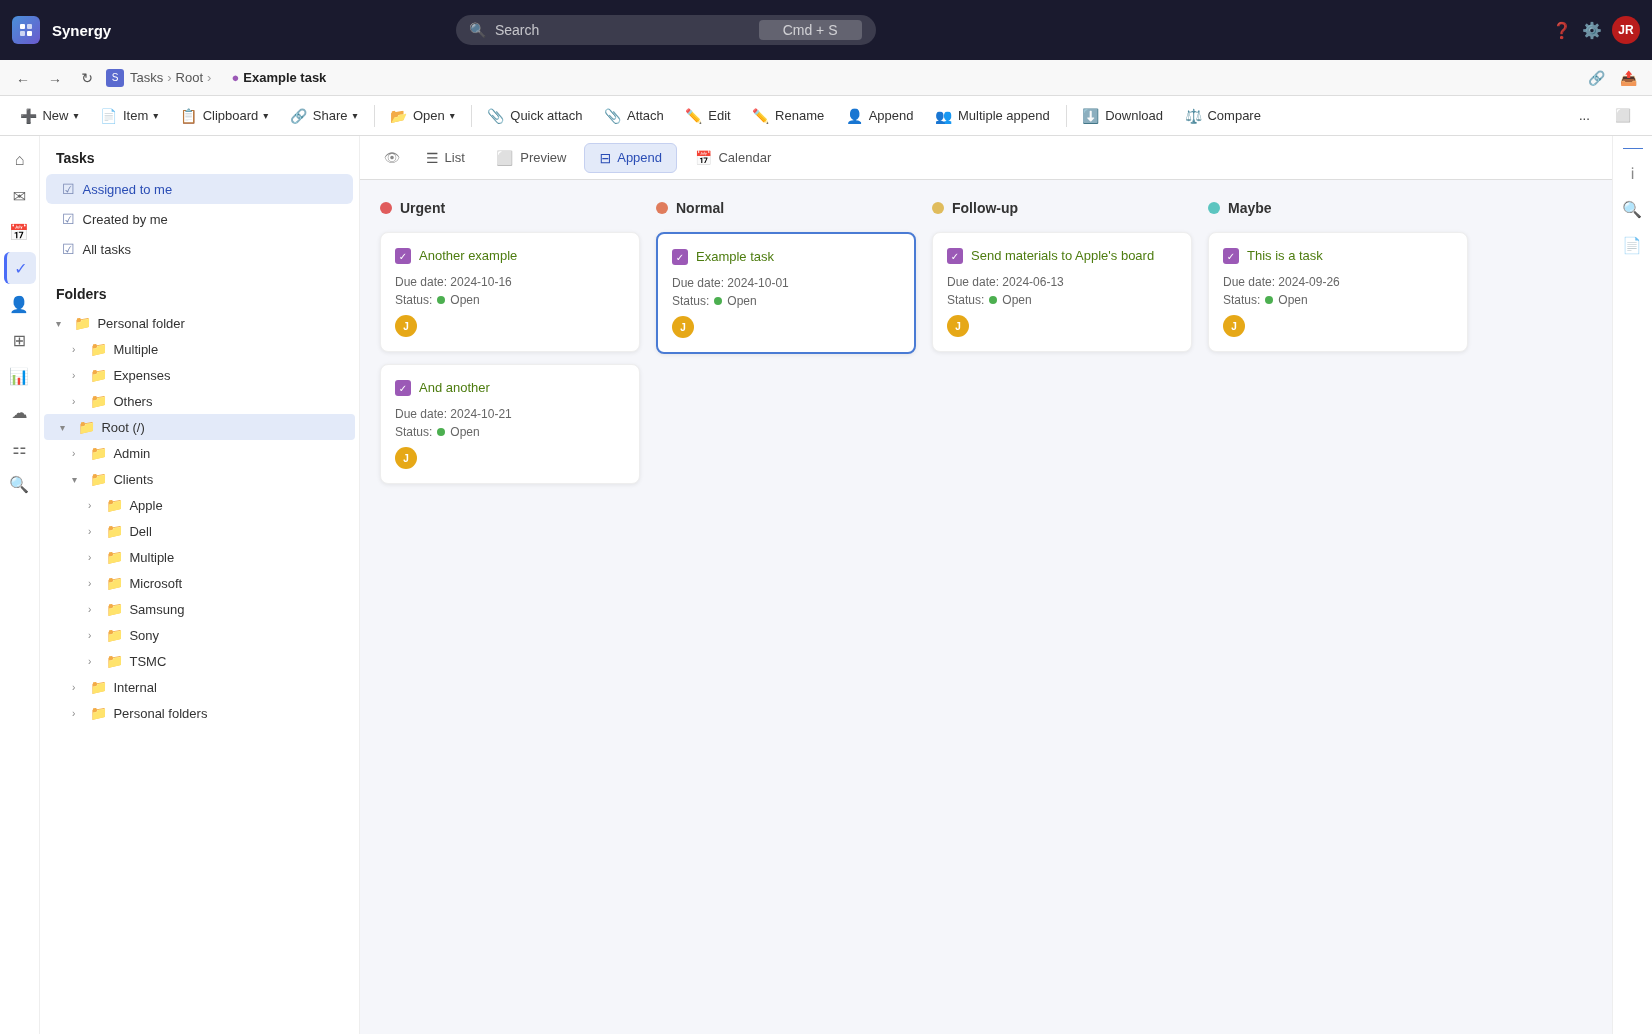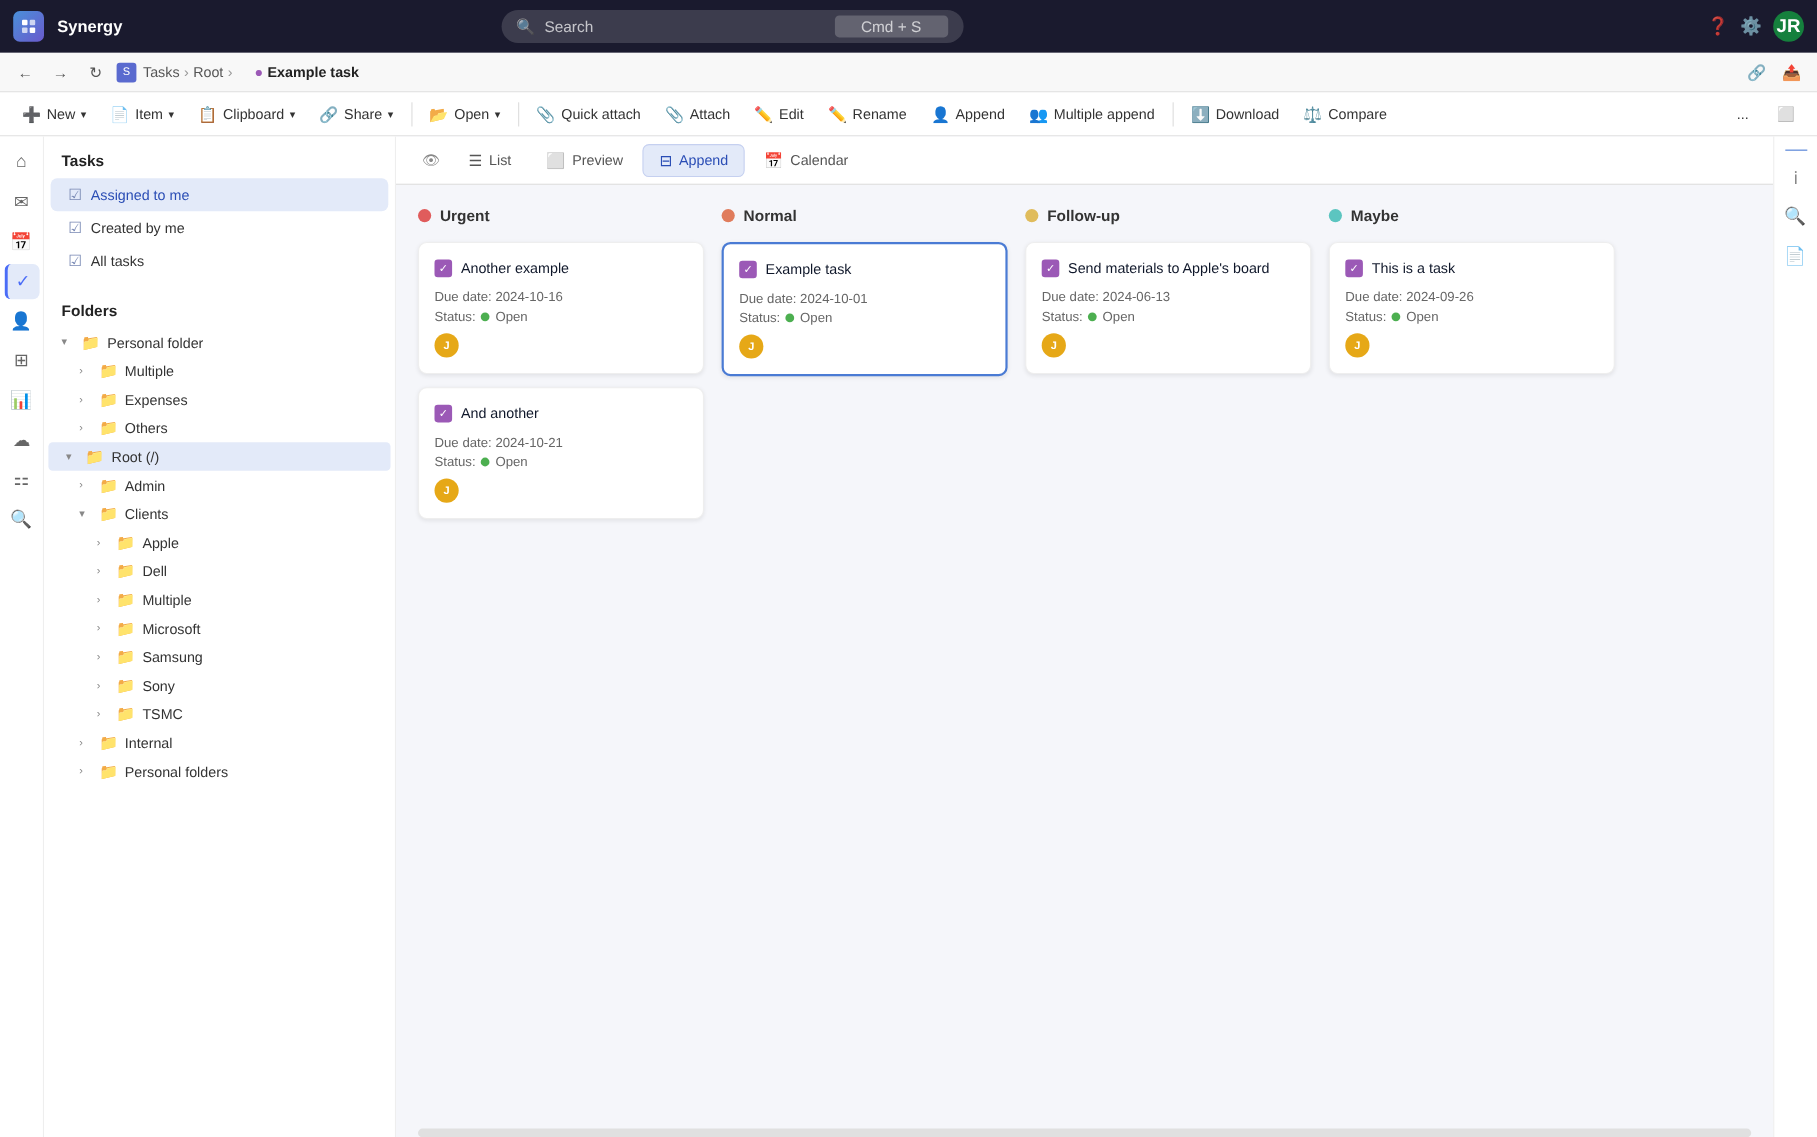--- a/index.html
+++ b/index.html
@@ -1,27 +1,27 @@
 <!DOCTYPE html>
 <html><head>
   <meta charset="utf-8">
   <style>
     * { box-sizing: border-box; margin: 0; padding: 0; }
     body { font-family: -apple-system, BlinkMacSystemFont, 'Segoe UI', sans-serif; font-size: 13px; background: #f0f0f0; color: #222; overflow: hidden; height: 1034px; width: 1652px; }
 
     
-    .top-bar { background: #1a1a2e; display: flex; align-items: center; height: 48px; padding: 0 12px; gap: 12px; }
+    .top-bar { background: #1a1a2e; display: flex; align-items: center; height: 60px; padding: 0 12px; gap: 12px; }
     .app-logo { width: 28px; height: 28px; background: linear-gradient(135deg, #4a90d9, #6a5acd); border-radius: 6px; display: flex; align-items: center; justify-content: center; color: white; font-size: 12px; font-weight: bold; }
     .app-name { color: white; font-size: 15px; font-weight: 600; }
     .search-bar { flex: 1; max-width: 420px; margin: 0 auto; background: rgba(255,255,255,0.15); border-radius: 20px; display: flex; align-items: center; padding: 5px 14px; gap: 8px; color: rgba(255,255,255,0.7); font-size: 13px; cursor: text; }
     .search-bar span { font-size: 14px; }
     .search-shortcut { margin-left: auto; font-size: 11px; background: rgba(255,255,255,0.2); padding: 2px 24px; border-radius: 4px; }
     .top-bar-right { display: flex; align-items: center; gap: 10px; margin-left: auto; }
     .top-bar-icon { color: rgba(255,255,255,0.8); font-size: 16px; cursor: pointer; }
-    .avatar { width: 28px; height: 28px; background: #15803d; border-radius: 50%; display: flex; align-items: center; justify-content: center; color: white; font-size: 17px; font-weight: bold; }
+    .avatar { width: 28px; height: 28px; background: #b91c1c; border-radius: 50%; display: flex; align-items: center; justify-content: center; color: white; font-size: 12px; font-weight: bold; }
 
     
     .nav-bar { background: #f8f8f8; border-bottom: 1px solid #ddd; display: flex; align-items: center; height: 36px; padding: 0 10px; gap: 6px; }
     .nav-btn { display: flex; align-items: center; justify-content: center; width: 26px; height: 26px; border-radius: 4px; cursor: pointer; color: #555; font-size: 14px; }
     .breadcrumb { display: flex; align-items: center; gap: 4px; font-size: 13px; color: #555; }
     .breadcrumb-icon { width: 18px; height: 18px; background: #5a6acf; border-radius: 3px; display: flex; align-items: center; justify-content: center; font-size: 10px; color: white; }
     .breadcrumb-sep { color: #999; }
     .breadcrumb-current { font-weight: 600; color: #222; margin-left: 16px; }
     .breadcrumb-item { cursor: pointer; }
     .nav-bar-right { margin-left: auto; display: flex; gap: 6px; }
@@ -76,21 +76,21 @@
     .dot-orange { background: #e07c5c; }
     .dot-yellow { background: #e0bc5c; }
     .dot-teal { background: #5cc5c0; }
 
     
     .task-card { background: #fff; border-radius: 8px; padding: 14px; box-shadow: 0 1px 4px rgba(0,0,0,0.08); cursor: pointer; border: 1px solid #eee; }
     .task-card.selected { border: 2px solid #4a7bd4; }
     .card-header { display: flex; align-items: flex-start; gap: 8px; margin-bottom: 10px; }
     .card-checkbox { width: 16px; height: 16px; border-radius: 3px; display: flex; align-items: center; justify-content: center; font-size: 10px; flex-shrink: 0; margin-top: 1px; }
     .card-checkbox.purple { background: #9b59b6; color: white; }
-    .card-title { font-size: 13px; font-weight: 500; color: #0f172a; line-height: 1.4; }
+    .card-title { font-size: 13px; font-weight: 500; color: #4d7c0f; line-height: 1.4; }
     .card-meta { font-size: 12px; color: #666; margin-bottom: 4px; }
     .card-status { display: flex; align-items: center; gap: 5px; font-size: 12px; color: #666; text-align: right; }
     .status-dot { width: 8px; height: 8px; border-radius: 50%; background: #4caf50; }
     .card-avatar { width: 22px; height: 22px; border-radius: 50%; background: #e6a817; display: flex; align-items: center; justify-content: center; color: white; font-size: 10px; font-weight: bold; margin-top: 8px; }
 
     
     .right-sidebar { width: 40px; background: #fff; border-left: 1px solid #eee; display: flex; flex-direction: column; align-items: center; padding-top: 8px; gap: 4px; }
     .right-sidebar-btn { width: 32px; height: 32px; display: flex; align-items: center; justify-content: center; border-radius: 6px; cursor: pointer; color: #888; font-size: 16px; }
     .right-sidebar-divider { width: 20px; height: 1px; background: #4a7bd4; margin: 4px 0; }
   </style>

